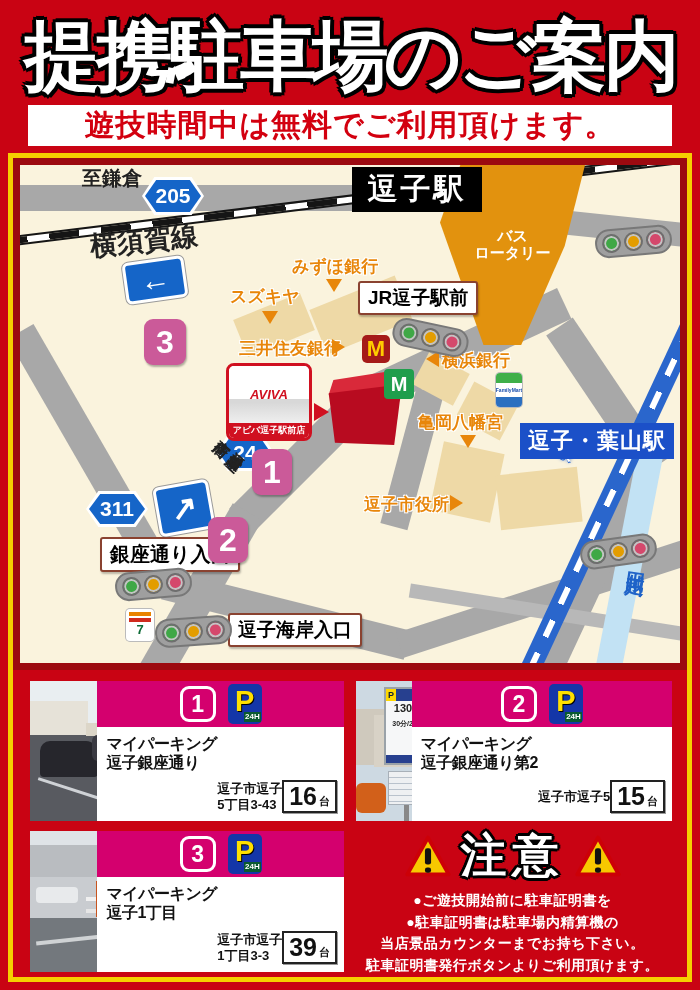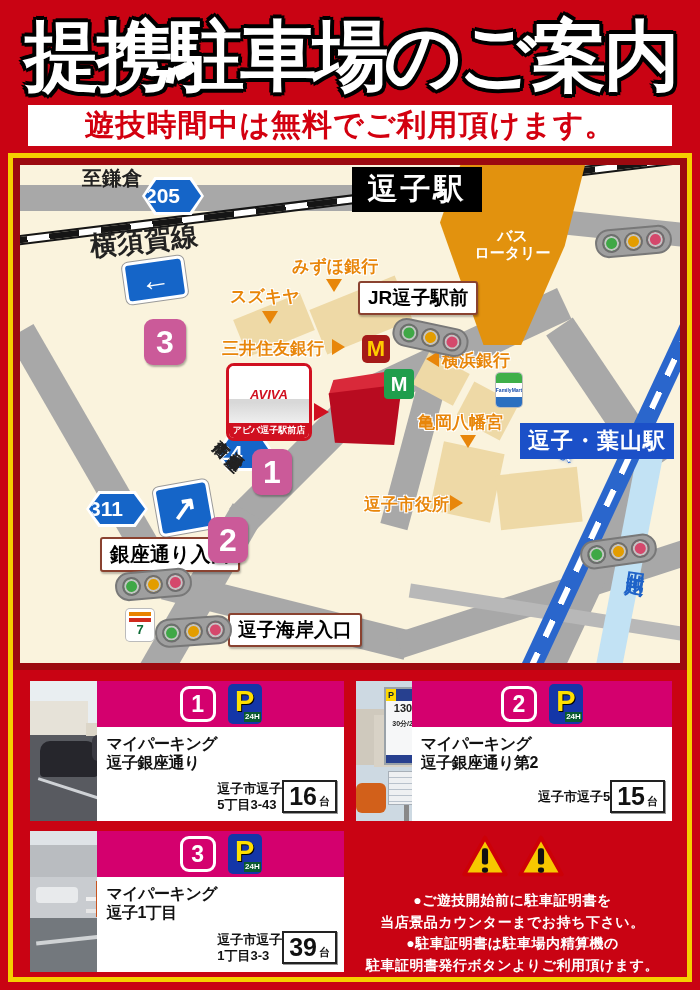--- a/index.html
+++ b/index.html
@@ -53,21 +53,21 @@
     box-shadow:1px 2px 2px rgba(0,0,0,.25); }
 
   .station-black{ background:#000; color:#fff; font-weight:bold; font-size:30px; letter-spacing:3px;
     display:flex; align-items:center; justify-content:center; z-index:6; }
   .station-blue{ background:#1b50c8; color:#fff; font-weight:bold; font-size:22px; letter-spacing:1px;
     display:flex; align-items:center; justify-content:center; z-index:6; }
 
   .hex{ z-index:5; background:#fff; clip-path:polygon(20% 0,80% 0,100% 50%,80% 100%,20% 100%,0 50%);
     display:flex; align-items:center; justify-content:center; }
   .hex-in{ position:absolute; inset:3px; background:#1565c8; clip-path:polygon(20% 0,80% 0,100% 50%,80% 100%,20% 100%,0 50%);
-    display:flex; align-items:center; color:#fff; font-weight:bold; font-size:21px; }
+    display:flex; align-items:center; justify-content:center; color:#fff; font-weight:bold; font-size:21px; }
 
   .sign{ background:#1565c8; border:3px solid #fff; border-radius:6px; box-shadow:0 0 0 1px #9a9a9a;
     display:flex; align-items:center; justify-content:center; color:#fff; font-weight:bold; z-index:5; }
 
   .tl{ display:flex; gap:3px; align-items:center; background:#9f9f9f; border:2px solid #787878;
     border-radius:14px; padding:3px 5px; z-index:6; }
   .lamp{ width:19px; height:19px; border-radius:50%; border:2px solid #6e6e6e; box-shadow:inset 0 0 0 2px #c4c4c4; }
   .lamp.g{ background:#3fa846; } .lamp.y{ background:#e39d00; } .lamp.r{ background:#d5486c; }
 
   .marker{ background:#cb5a99; border-radius:9px; color:#fff; font-weight:bold; font-size:32px;
@@ -244,21 +244,21 @@
       <span>←</span>
     </div>
     <div class="sign" style="left:136px;top:318px;width:56px;height:50px;font-size:32px;transform:rotate(-10deg);">
       <span>↗</span>
     </div>
 
     <div class="lm" style="left:272px;top:90px;">みずほ銀行</div>
     <div class="tri tri-down" style="left:306px;top:114px;"></div>
     <div class="lm" style="left:210px;top:120px;">スズキヤ</div>
     <div class="tri tri-down" style="left:242px;top:146px;"></div>
-    <div class="lm" style="left:202px;top:172px;">三井住友銀行</div>
+    <div class="lm" style="left:219px;top:172px;">三井住友銀行</div>
     <div class="tri tri-right" style="left:312px;top:174px;"></div>
     <div class="tri tri-left" style="left:406px;top:186px;"></div>
     <div class="lm" style="left:422px;top:184px;">横浜銀行</div>
     <div class="lm" style="left:398px;top:246px;">亀岡八幡宮</div>
     <div class="tri tri-down" style="left:440px;top:270px;"></div>
     <div class="lm" style="left:344px;top:328px;">逗子市役所</div>
     <div class="tri tri-right" style="left:430px;top:330px;"></div>
 
     <div class="wlabel" style="left:338px;top:116px;">JR逗子駅前</div>
     <div class="wlabel" style="left:80px;top:372px;font-size:20px;">銀座通り入口</div>
@@ -465,27 +465,28 @@
     </div>
   </div>
 
   <div class="notice">
     <div class="ntitle-row">
       <svg width="46" height="42" viewBox="0 0 60 54">
         <polygon points="30,3 57,51 3,51" fill="#f7c800" stroke="#cc0007" stroke-width="5" stroke-linejoin="round"></polygon>
         <rect x="26" y="17" width="8" height="21" rx="3" fill="#111"></rect>
         <rect x="26" y="42" width="8" height="7" rx="3" fill="#111"></rect>
       </svg>
+      <span class="ntitle">注意</span>
       <svg width="46" height="42" viewBox="0 0 60 54">
         <polygon points="30,3 57,51 3,51" fill="#f7c800" stroke="#cc0007" stroke-width="5" stroke-linejoin="round"></polygon>
         <rect x="26" y="17" width="8" height="21" rx="3" fill="#111"></rect>
         <rect x="26" y="42" width="8" height="7" rx="3" fill="#111"></rect>
       </svg>
     </div>
     <div class="nlines">
       <div>●ご遊技開始前に駐車証明書を</div>
+      <div>●駐車証明書は駐車場内精算機の</div>
       <div>当店景品カウンターまでお持ち下さい。</div>
-      <div>●駐車証明書は駐車場内精算機の</div>
       <div>駐車証明書発行ボタンよりご利用頂けます。</div>
     </div>
   </div>
 
 </div>
 
 </body></html>

